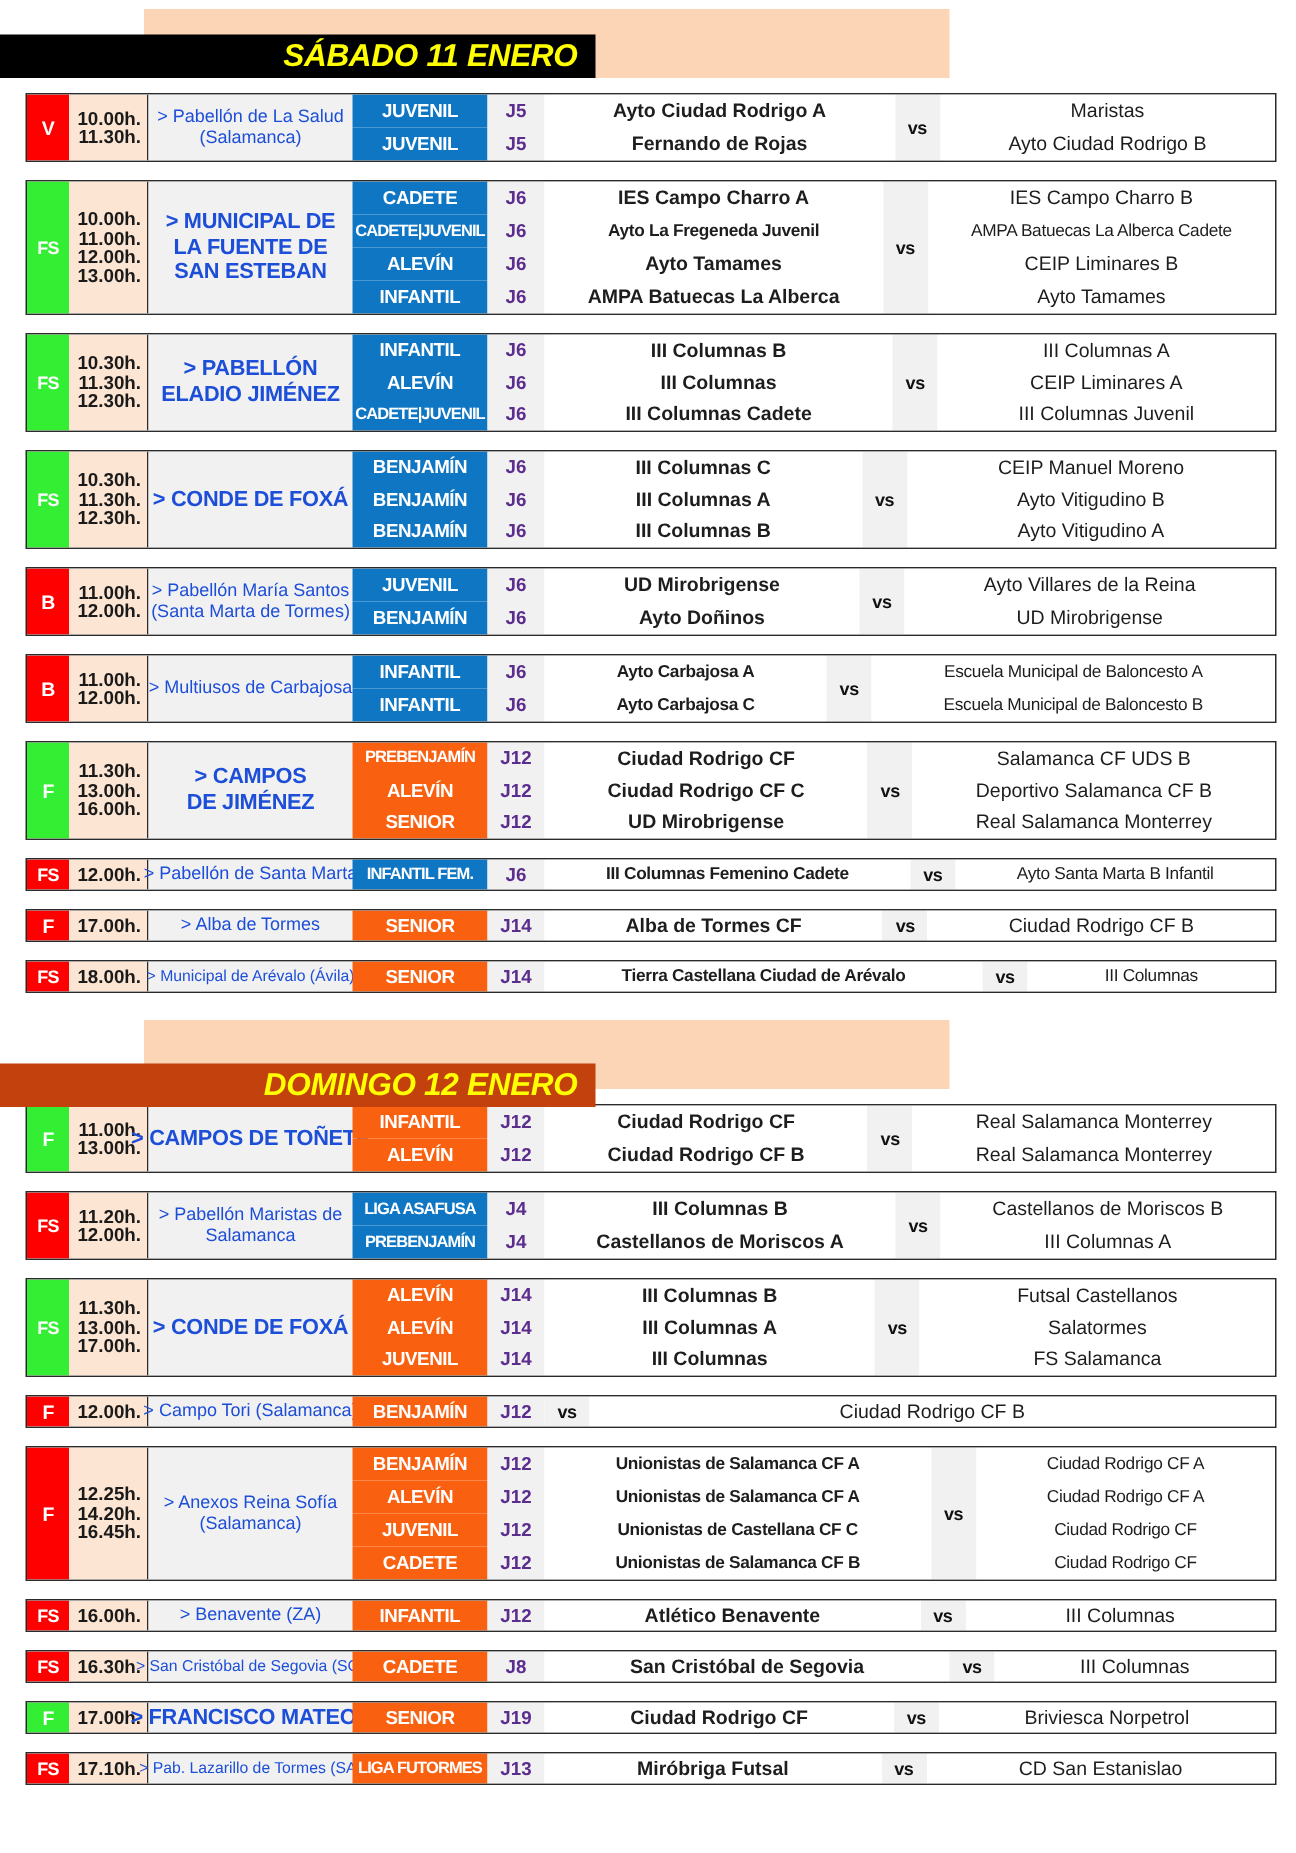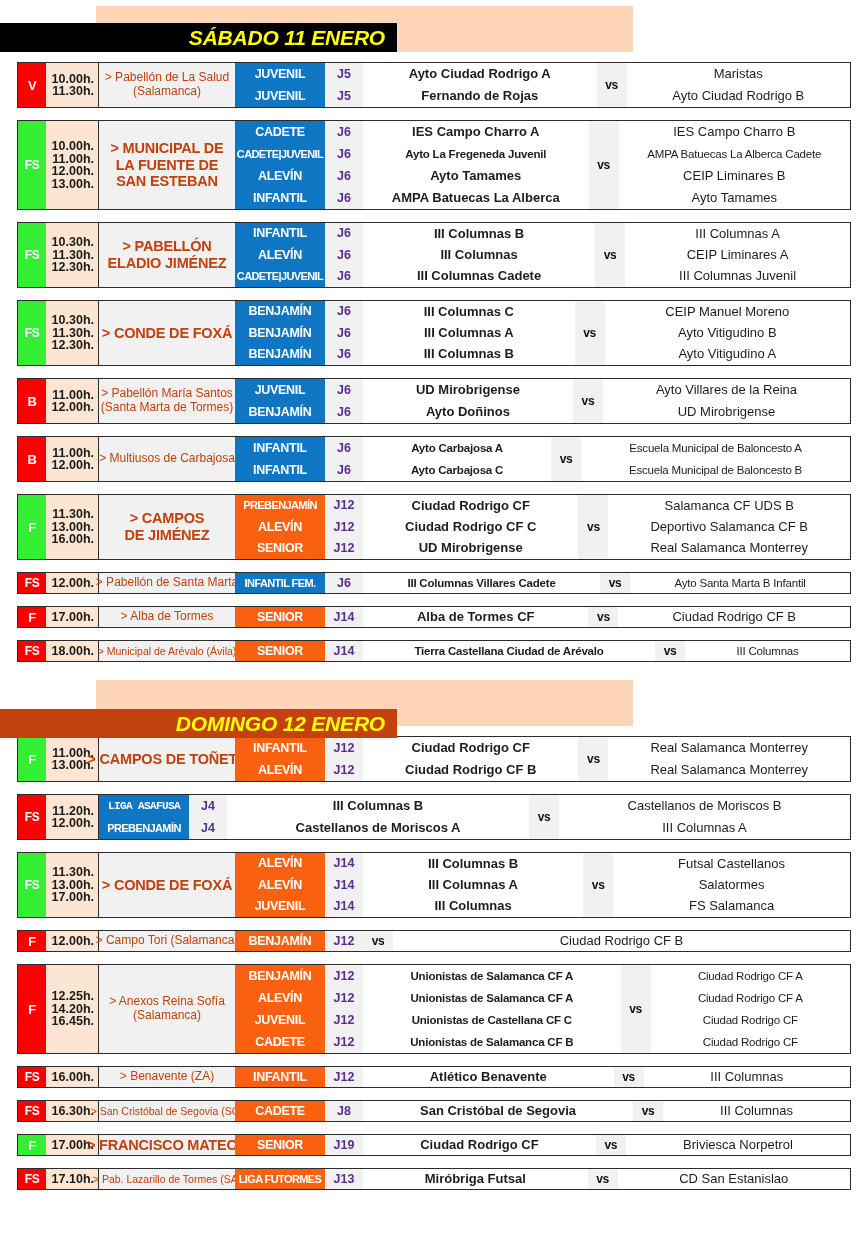--- a/index.html
+++ b/index.html
@@ -103,21 +103,21 @@
     flex: 0 0 136px;
     background: #f1f1f1;
     display: flex;
     flex-direction: column;
     align-items: center;
     justify-content: center;
     text-align: center;
     padding: 2px 3px;
   }
   .venue-line {
-    color: #c2410c;
+    color: #1d4ed8;
     line-height: 1.15;
     white-space: nowrap;
   }
   .venue-small .venue-line { font-size: 12px; font-weight: normal; }
   .venue-tiny .venue-line { font-size: 10.5px; font-weight: normal; }
   .venue-mid .venue-line { font-size: 14.5px; font-weight: bold; letter-spacing: -0.2px; }
 
   .col-cats {
     width: 90px;
     flex: 0 0 90px;
@@ -441,21 +441,21 @@
           <div class="col-venue venue-small">
             <div class="venue-line">&gt; Pabellón de Santa Marta</div>
           </div>
           <div class="col-cats">
             <div class="cat-cell narrow" style="background: rgb(15, 118, 196);">INFANTIL FEM.</div>
           </div>
           <div class="col-rounds">
             <div class="round-cell" style="color: rgb(91, 45, 142);">J6</div>
           </div>
           <div class="col-home">
-            <div class="team-cell tight">III Columnas Villares Cadete</div>
+            <div class="team-cell tight">III Columnas Femenino Cadete</div>
           </div>
           <div class="col-vs">vs</div>
           <div class="col-away">
             <div class="team-cell tight">Ayto Santa Marta B Infantil</div>
           </div>
         </div>
         <div class="event-block h1">
           <div class="col-sport" style="background: rgb(254, 0, 0);">F</div>
           <div class="col-times" style="background: rgb(252, 229, 210);">
             <div class="time-cell">17.00h.</div>
@@ -533,22 +533,26 @@
             <div class="team-cell">Real Salamanca Monterrey</div>
             <div class="team-cell">Real Salamanca Monterrey</div>
           </div>
         </div>
         <div class="event-block h2">
           <div class="col-sport sz-small" style="background: rgb(254, 0, 0);">FS</div>
           <div class="col-times" style="background: rgb(252, 229, 210);">
             <div class="time-cell">11.20h.</div>
             <div class="time-cell">12.00h.</div>
           </div>
-          <div class="col-cats">
-            <div class="cat-cell narrow" style="background: rgb(15, 118, 196); font-family: Liberation Mono, monospace;">LIGA ASAFUSA</div>
+          <div class="col-venue venue-small">
+            <div class="venue-line">&gt; Pabellón Maristas de</div>
+            <div class="venue-line">Salamanca</div>
+          </div>
+          <div class="col-cats">
+            <div class="cat-cell narrow" style="background: rgb(15, 118, 196);">LIGA ASAFUSA</div>
             <div class="cat-cell narrow" style="background: rgb(15, 118, 196);">PREBENJAMÍN</div>
           </div>
           <div class="col-rounds">
             <div class="round-cell" style="color: rgb(91, 45, 142);">J4</div>
             <div class="round-cell" style="color: rgb(91, 45, 142);">J4</div>
           </div>
           <div class="col-home">
             <div class="team-cell">III Columnas B</div>
             <div class="team-cell">Castellanos de Moriscos A</div>
           </div>

